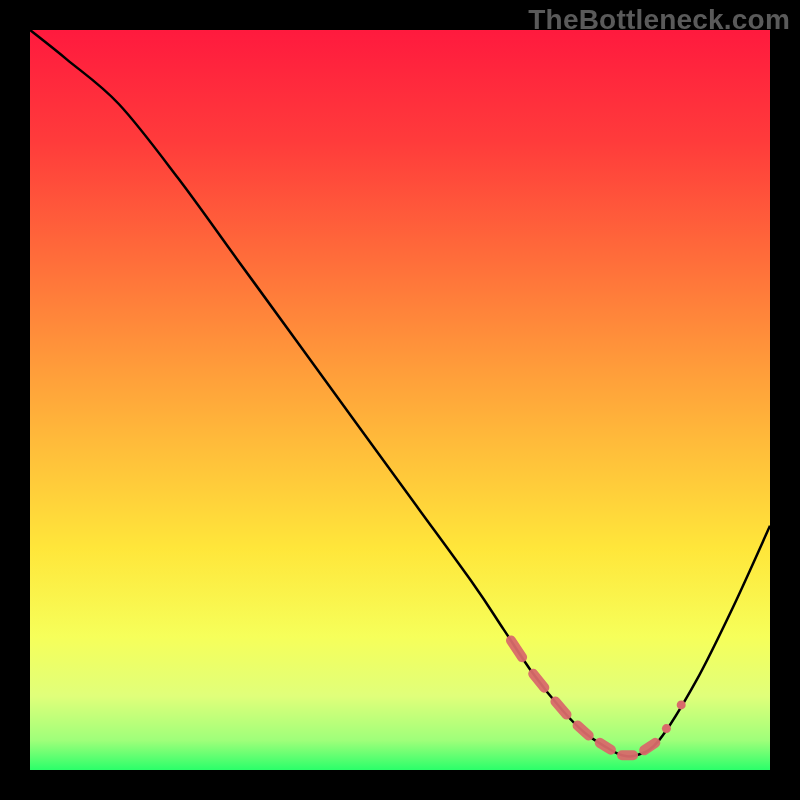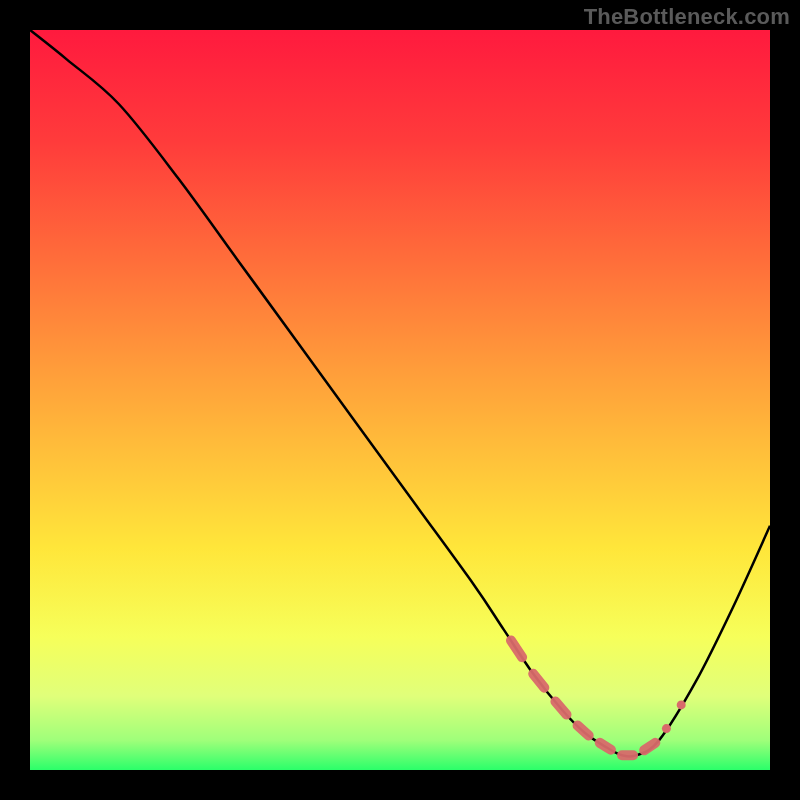--- a/index.html
+++ b/index.html
@@ -25,21 +25,21 @@
     left: 0;
     top: 0;
     width: 740px;
     height: 740px;
   }
   .attribution {
     position: absolute;
     top: 4px;
     right: 10px;
     color: #5a5a5a;
-    font-size: 22px;
+    font-size: 28px;
     font-weight: bold;
     letter-spacing: 0.2px;
     z-index: 10;
   }
   svg.curve {
     position: absolute;
     left: 30px;
     top: 30px;
     width: 740px;
     height: 740px;

